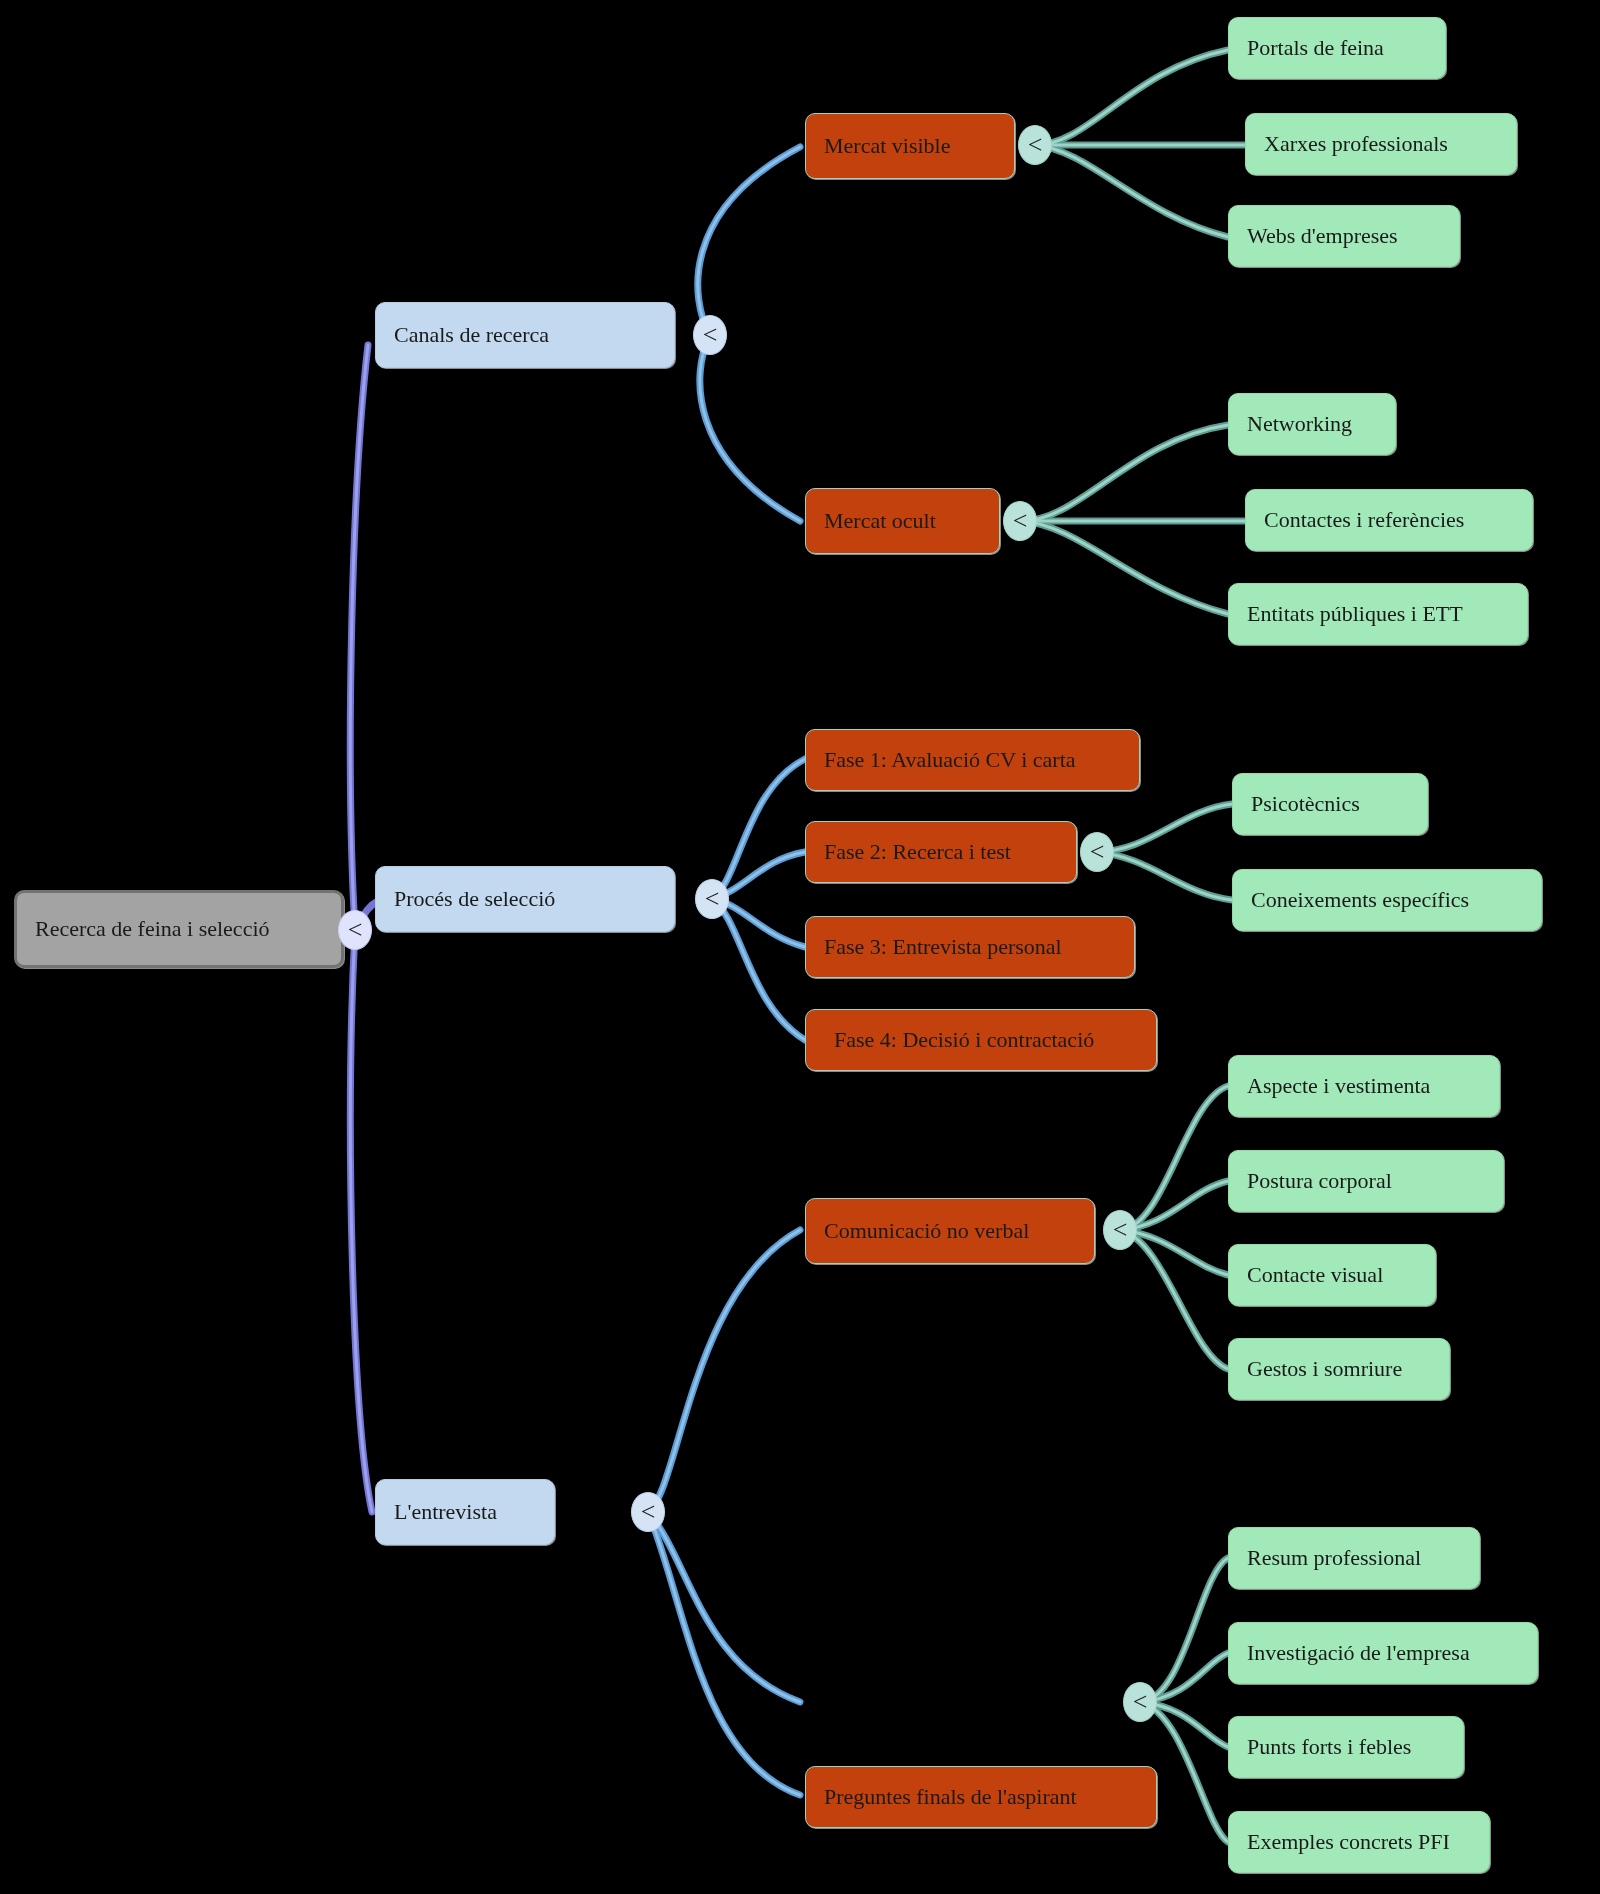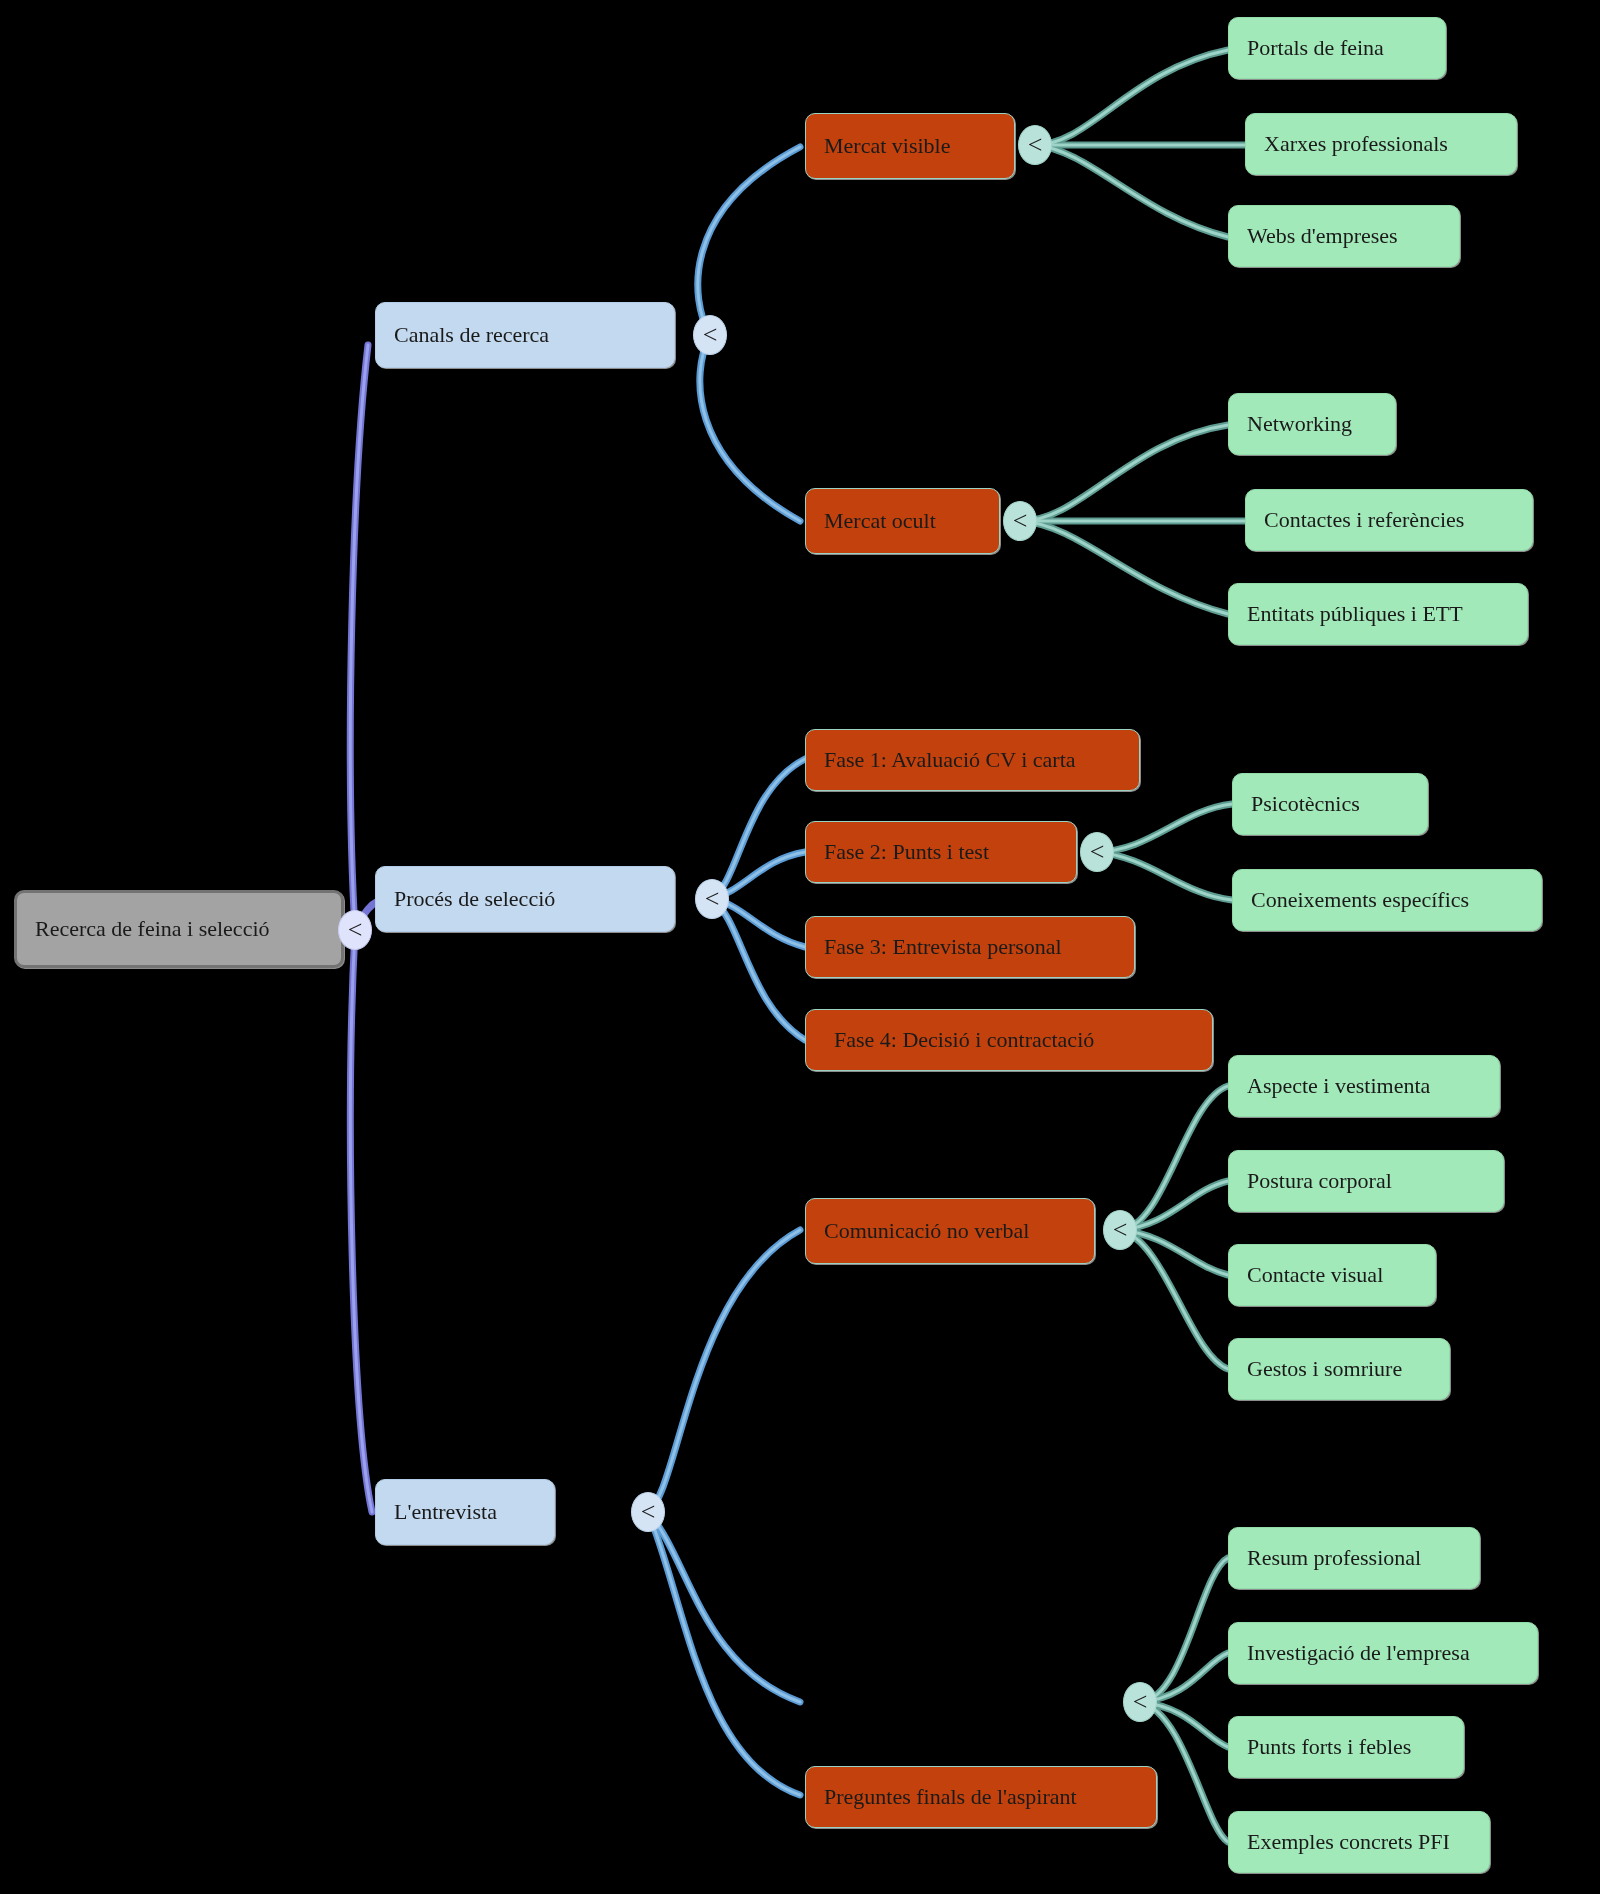--- a/index.html
+++ b/index.html
@@ -193,29 +193,29 @@
     <span>Contactes i referències</span>
   </div>
   <div class="node l3" style="left:1228px;top:583px;width:300px;height:62px;">
     <span>Entitats públiques i ETT</span>
   </div>
 
   <div class="node l2" style="left:805px;top:729px;width:335px;height:62px;">
     <span>Fase 1: Avaluació CV i carta</span>
   </div>
   <div class="node l2" style="left:805px;top:821px;width:272px;height:62px;">
-    <span>Fase 2: Punts i test</span>
+    <span>Fase 2: Recerca i test</span>
   </div>
   <div class="hub l2-hub" style="left:1080px;top:832px;">
     <span>&lt;</span>
   </div>
   <div class="node l2" style="left:805px;top:916px;width:330px;height:62px;">
     <span>Fase 3: Entrevista personal</span>
   </div>
-  <div class="node l2" style="left:805px;top:1009px;width:408px;height:62px;padding-left:28px;">
+  <div class="node l2" style="left:805px;top:1009px;width:352px;height:62px;padding-left:28px;">
     <span>Fase 4: Decisió i contractació</span>
   </div>
 
   <div class="node l3" style="left:1232px;top:773px;width:196px;height:62px;">
     <span>Psicotècnics</span>
   </div>
   <div class="node l3" style="left:1232px;top:869px;width:310px;height:62px;">
     <span>Coneixements específics</span>
   </div>
 

